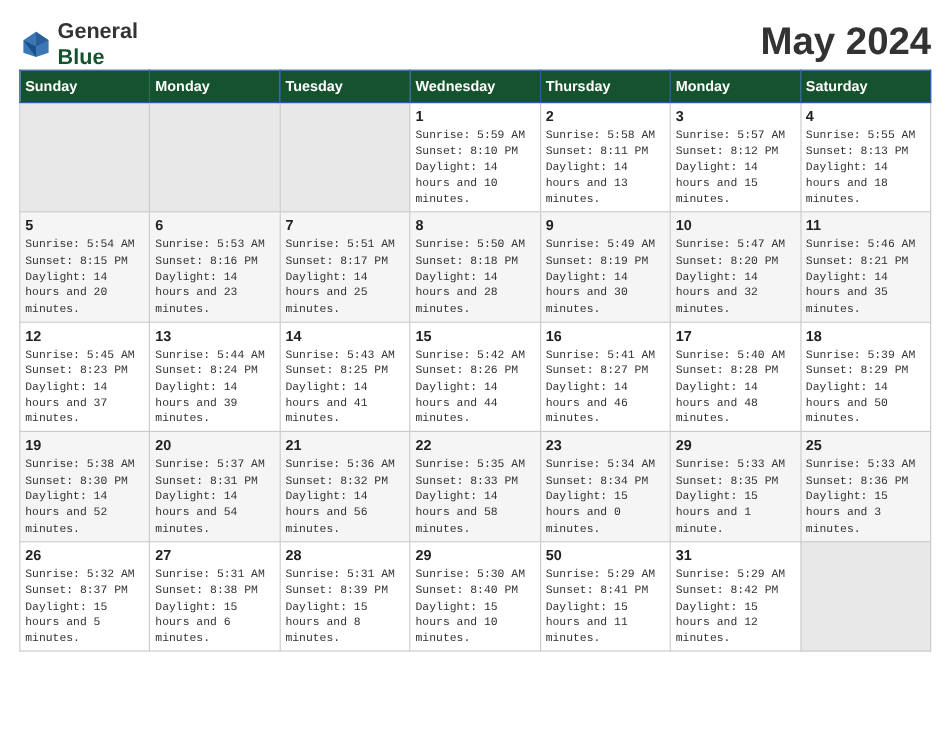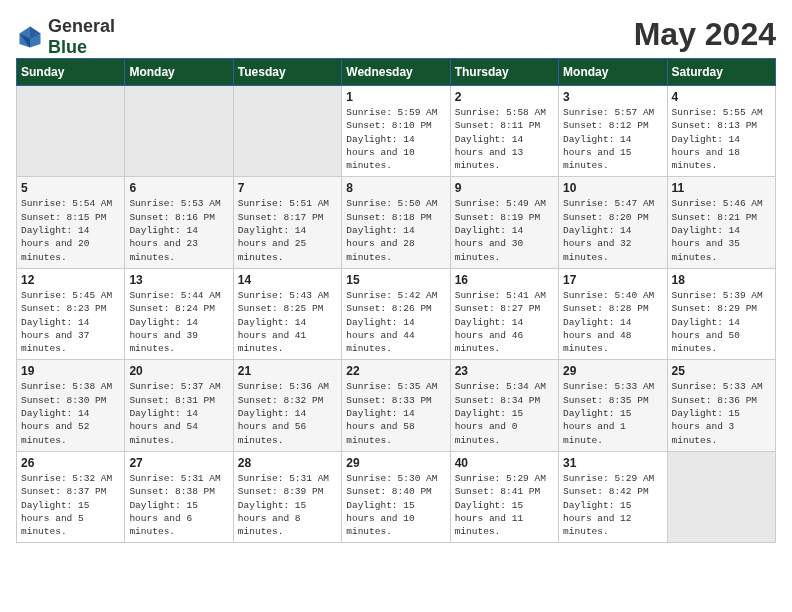--- a/index.html
+++ b/index.html
@@ -243,21 +243,21 @@
         </td>
         <td>
           <div class="day-number">28</div>
           <div class="day-info">Sunrise: 5:31 AM<br>Sunset: 8:39 PM<br>Daylight: 15 hours and 8 minutes.</div>
         </td>
         <td>
           <div class="day-number">29</div>
           <div class="day-info">Sunrise: 5:30 AM<br>Sunset: 8:40 PM<br>Daylight: 15 hours and 10 minutes.</div>
         </td>
         <td>
-          <div class="day-number">40</div>
+          <div class="day-number">50</div>
           <div class="day-info">Sunrise: 5:29 AM<br>Sunset: 8:41 PM<br>Daylight: 15 hours and 11 minutes.</div>
         </td>
         <td>
           <div class="day-number">31</div>
           <div class="day-info">Sunrise: 5:29 AM<br>Sunset: 8:42 PM<br>Daylight: 15 hours and 12 minutes.</div>
         </td>
         <td class="empty-cell"></td>
       </tr>
     </tbody>
 </table>

